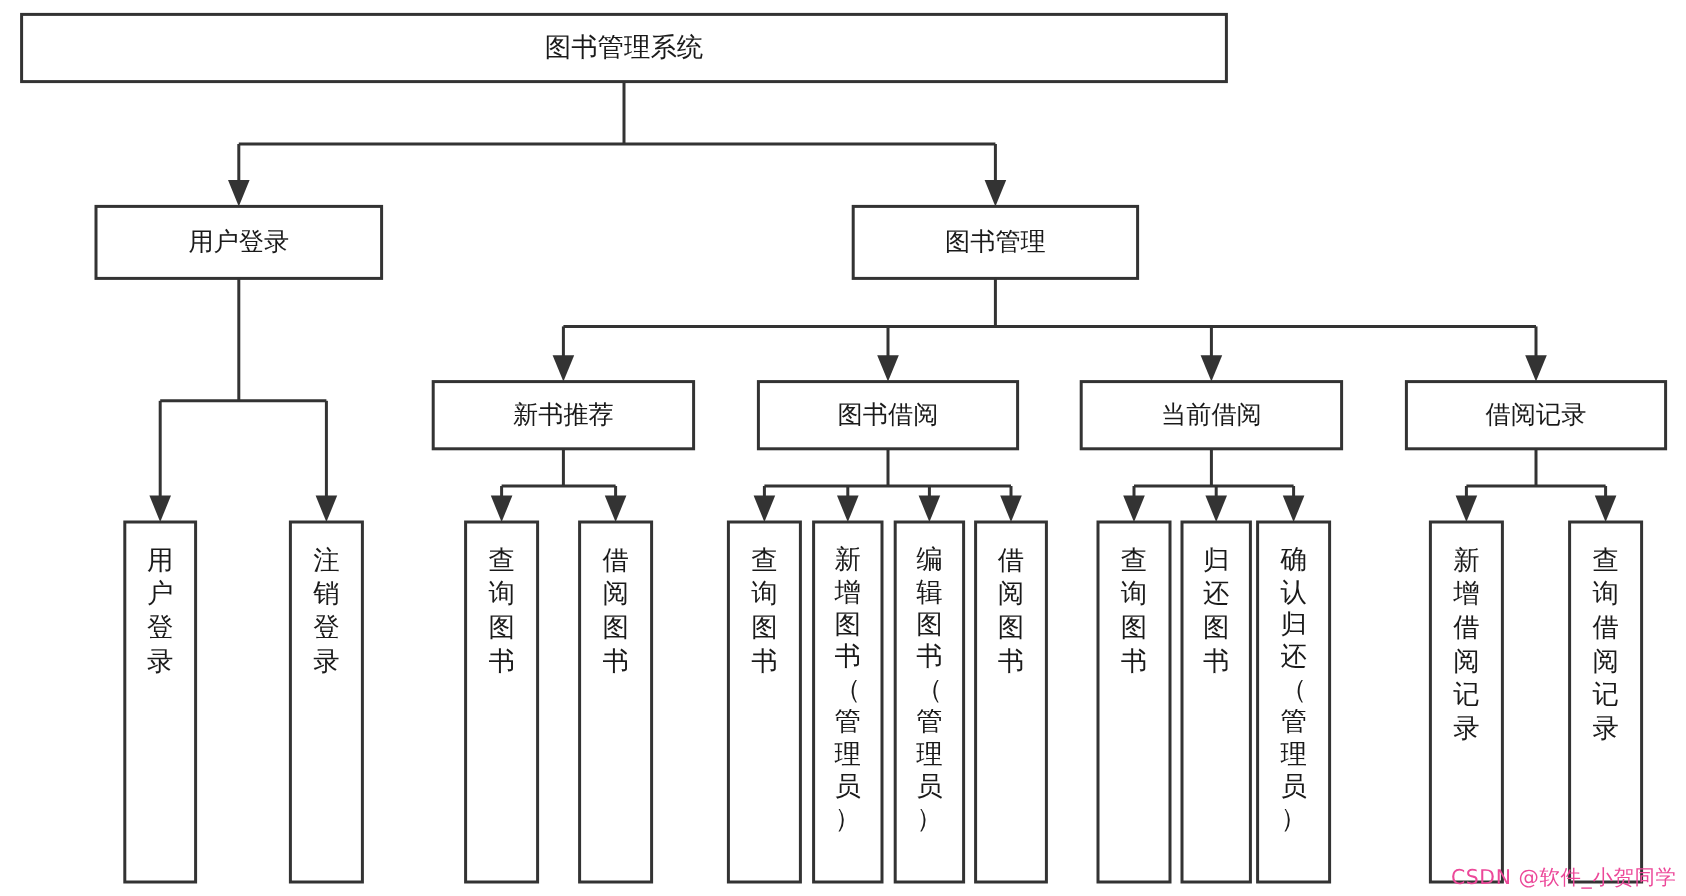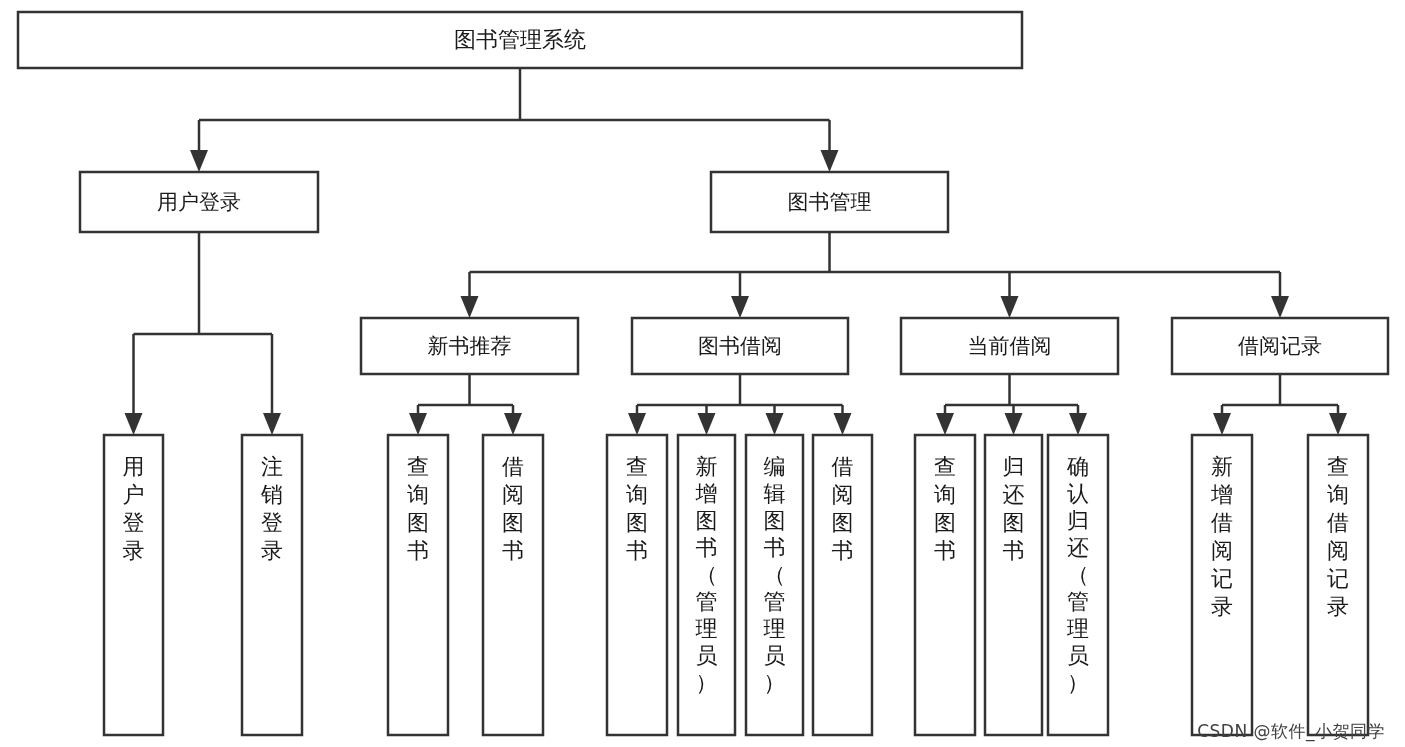--- a/index.html
+++ b/index.html
@@ -55,25 +55,25 @@
     stroke-width: 2.5;
     fill: none;
     stroke-linecap: butt;
   }
   .arrow-head {
     fill: #333333;
     stroke: none;
   }
   .watermark {
     position: absolute;
-    right: 20px;
+    right: 8px;
     bottom: 4px;
     font-family: "DejaVu Sans", "Liberation Sans", sans-serif;
     font-size: 17px;
-    color: #404040;
+    color: #ec4899;
     white-space: nowrap;
     letter-spacing: 0.5px;
   }
 </style>
 </head>
 <body>
 
 <div id="diagram-root">
   <svg class="flow" viewBox="0 0 1405 747" xmlns="http://www.w3.org/2000/svg">
     <g id="connectors">

